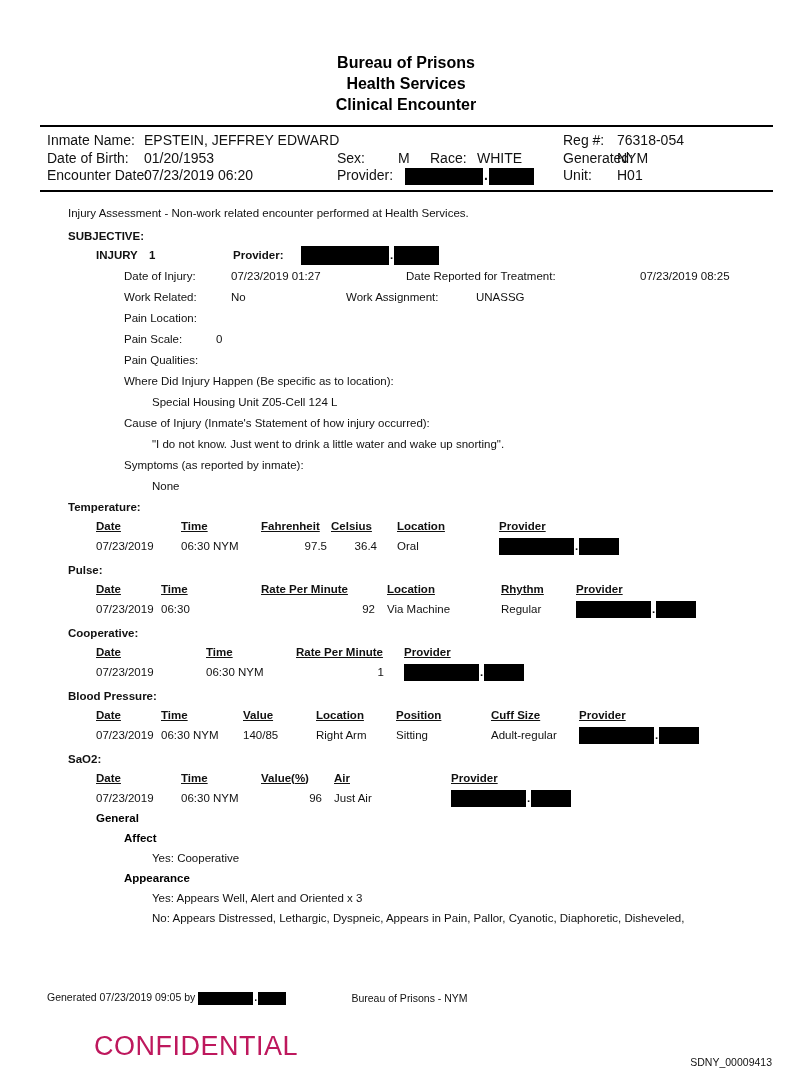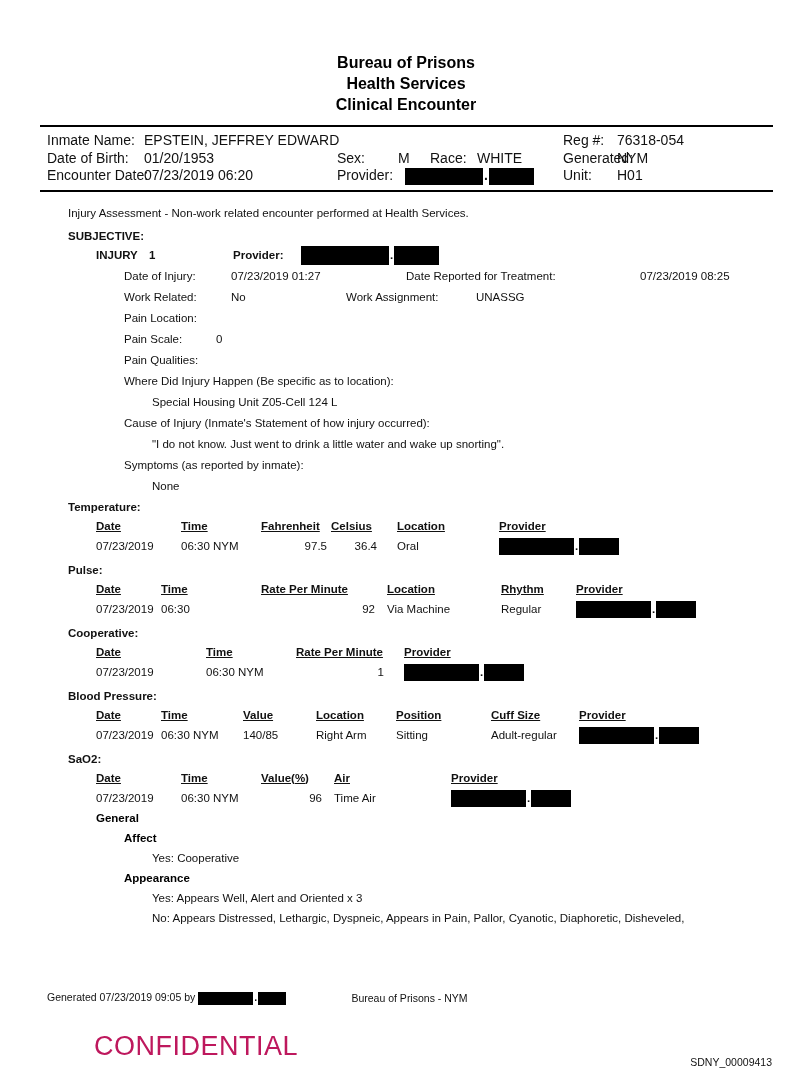--- a/index.html
+++ b/index.html
@@ -194,21 +194,21 @@
     <div class="vtitle">SaO2:</div>
     <div class="vgrid g-sao2">
       <span class="vh">Date</span>
       <span class="vh">Time</span>
       <span class="vh">Value(%)</span>
       <span class="vh pl8">Air</span>
       <span class="vh">Provider</span>
       <span>07/23/2019</span>
       <span>06:30 NYM</span>
       <span class="num">96</span>
-      <span class="pl8">Time Air</span>
+      <span class="pl8">Just Air</span>
       <span><span class="redact r-v1"></span><span class="sep">.</span><span class="redact r-v2"></span></span>
     </div>
 
     <div class="exam-line h-bold ind1">General</div>
     <div class="exam-line h-bold ind2">Affect</div>
     <div class="exam-line ind3">Yes: Cooperative</div>
     <div class="exam-line h-bold ind2">Appearance</div>
     <div class="exam-line ind3">Yes: Appears Well, Alert and Oriented x 3</div>
     <div class="exam-line ind3">No: Appears Distressed, Lethargic, Dyspneic, Appears in Pain, Pallor, Cyanotic, Diaphoretic, Disheveled,</div>
 

